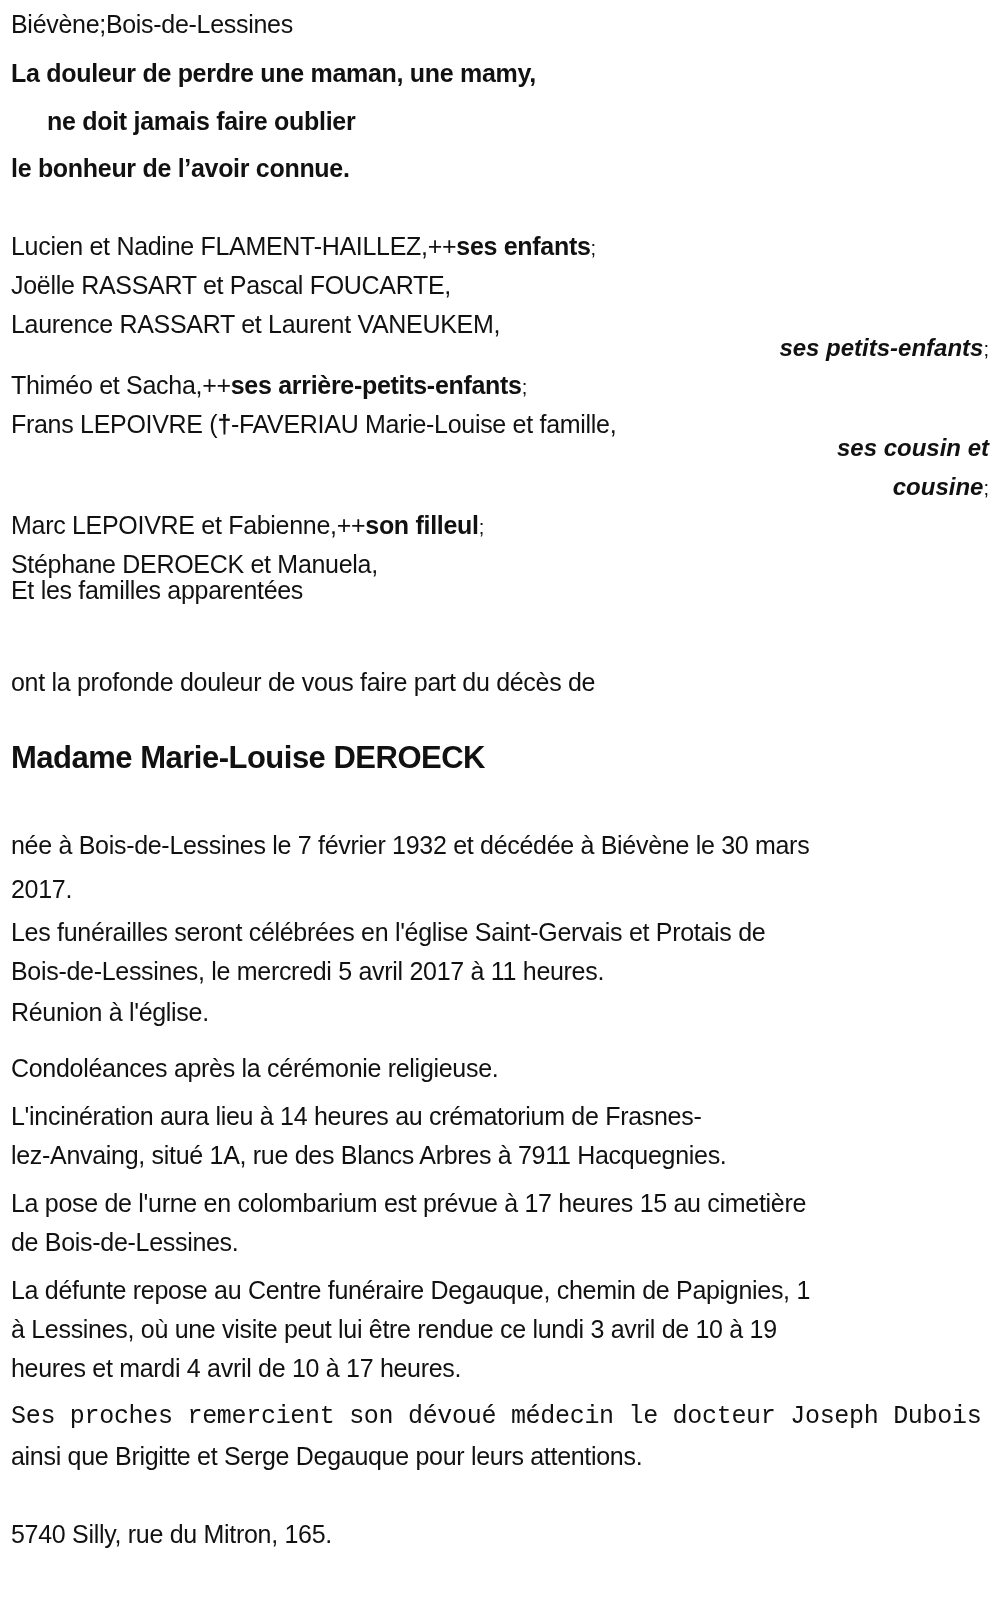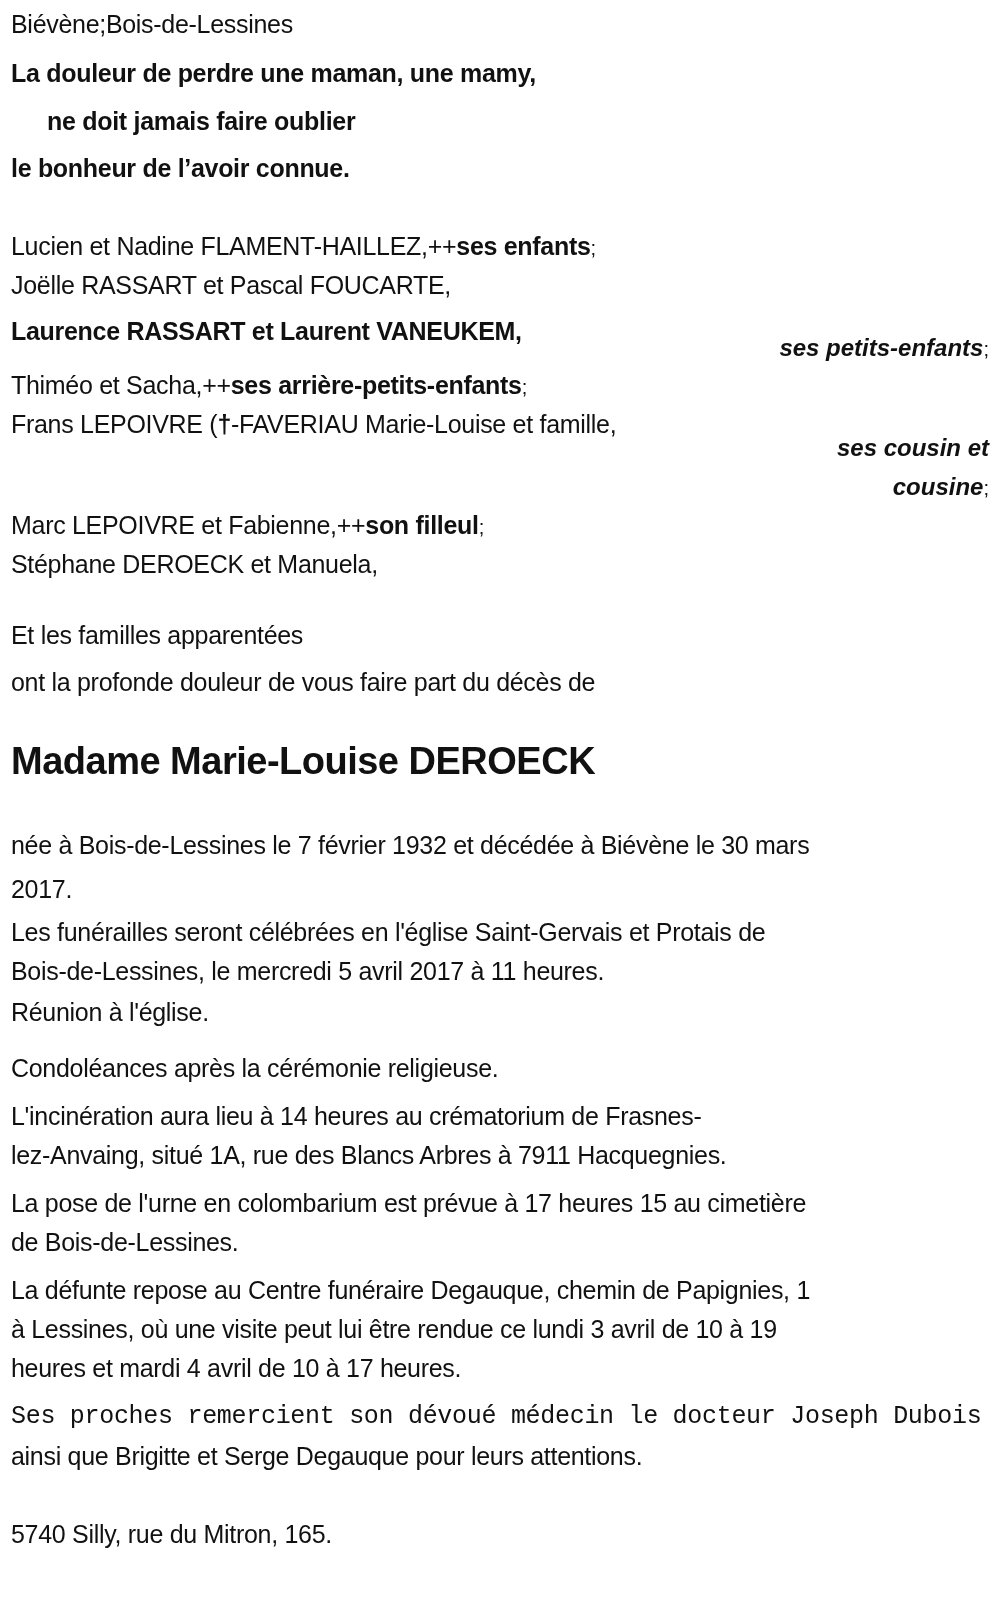--- a/index.html
+++ b/index.html
@@ -37,21 +37,21 @@
       white-space: nowrap;
       font-weight: bold;
       font-style: italic;
       line-height: 30px;
       font-size: 24px;
       text-align: left;
     }
     .heading {
       position: absolute;
       left: 0;
-      font-size: 38px;
+      font-size: 31px;
       font-weight: bold;
       white-space: nowrap;
       letter-spacing: -0.5px;
     }
   </style>
 </head>
 <body>
 
 <div class="page">
 
@@ -59,36 +59,36 @@
 
   <div class="line bold" style="top:58px;">La douleur de perdre une maman, une mamy,</div>
   <div class="line bold" style="top:106px;margin-left:36px;">ne doit jamais faire oublier</div>
   <div class="line bold" style="top:153px;">le bonheur de l’avoir connue.</div>
 
   <div class="line" style="top:231px;">
     <span>Lucien et Nadine FLAMENT-HAILLEZ,++</span><span class="bold">ses enfants</span><span class="semicolon">;</span>
   </div>
 
   <div class="line" style="top:270px;">Joëlle RASSART et Pascal FOUCARTE,</div>
-  <div class="line" style="top:316px;font-weight:bold;">Laurence RASSART et Laurent VANEUKEM,</div>
+  <div class="line" style="top:309px;">Laurence RASSART et Laurent VANEUKEM,</div>
 
   <div class="line" style="top:370px;">
     <span>Thiméo et Sacha,++</span><span class="bold">ses arrière-petits-enfants</span><span class="semicolon">;</span>
   </div>
 
   <div class="line" style="top:409px;">
     <span>Frans LEPOIVRE (</span><span class="bold">†</span><span>-FAVERIAU Marie-Louise et famille,</span>
   </div>
 
   <div class="line" style="top:510px;">
     <span>Marc LEPOIVRE et Fabienne,++</span><span class="bold">son filleul</span><span class="semicolon">;</span>
   </div>
 
   <div class="line" style="top:549px;">Stéphane DEROECK et Manuela,</div>
-  <div class="line" style="top:620px;">Et les familles apparentées</div>
+  <div class="line" style="top:575px;">Et les familles apparentées</div>
 
   <div class="line" style="top:667px;">ont la profonde douleur de vous faire part du décès de</div>
 
   <div class="heading" style="top:740px;">Madame Marie-Louise DEROECK</div>
 
   <div class="line" style="top:830px;">née à Bois-de-Lessines le 7 février 1932 et décédée à Biévène le 30 mars</div>
   <div class="line" style="top:874px;">2017.</div>
 
   <div class="line" style="top:917px;">Les funérailles seront célébrées en l'église Saint-Gervais et Protais de</div>
   <div class="line" style="top:956px;">Bois-de-Lessines, le mercredi 5 avril 2017 à 11 heures.</div>

